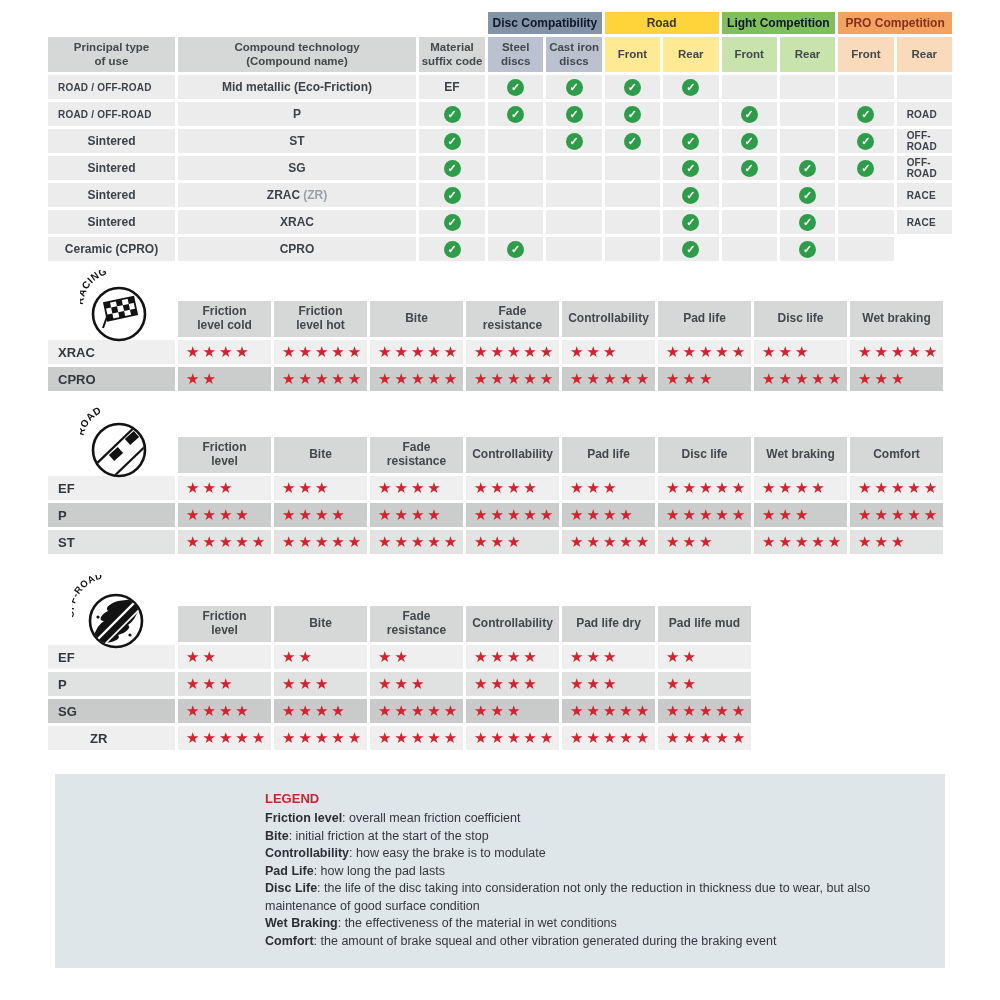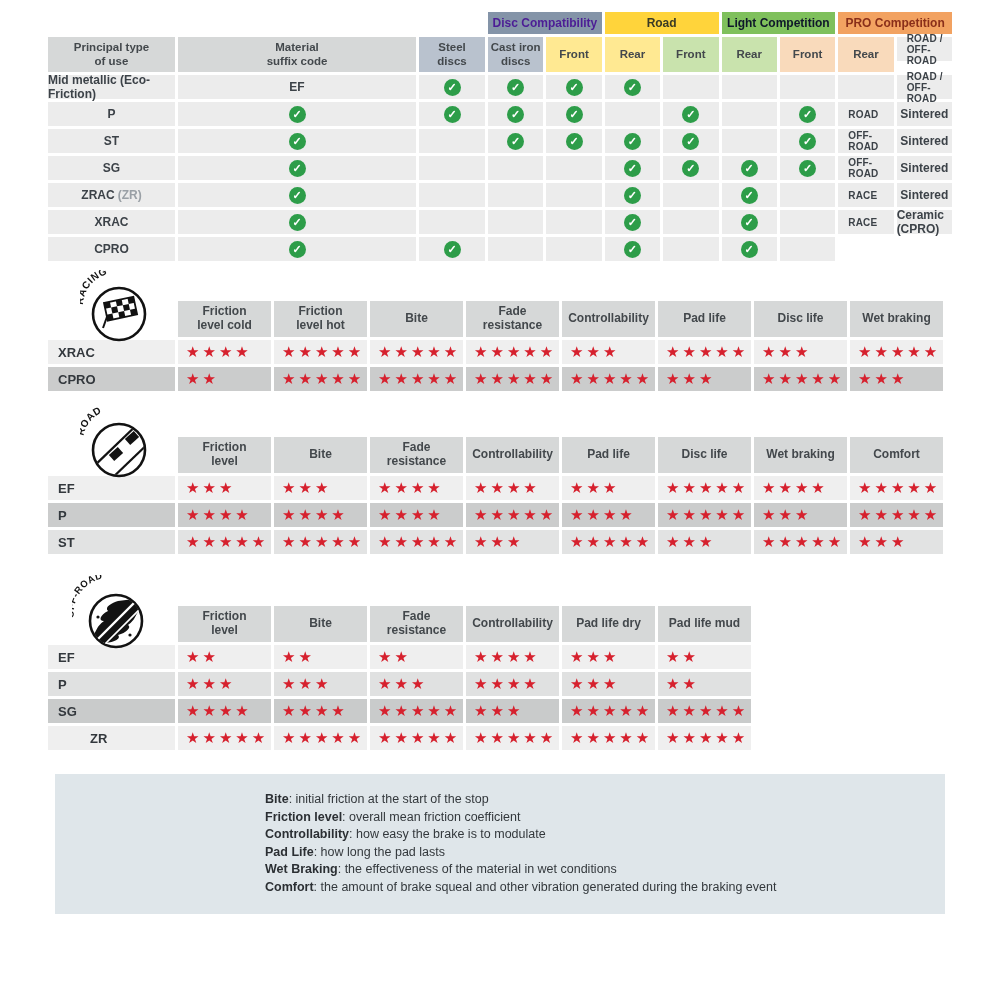--- a/index.html
+++ b/index.html
@@ -46,26 +46,28 @@
   .legend-line { font-size:12.5px; line-height:17.5px; color:#33383c; max-width:650px; }
   .legend-line b { color:#2b2f33; }
 </style>
 </head>
 <body>
 
 <div class="page">
 
   <div id="compat-grid" class="compat-grid">
       <div class="bandspacer" style="grid-column: span 3;"></div>
-      <div class="band" style="grid-column: span 2; background: rgb(132, 148, 168); color: #4c1d95; text-align: right;">Disc Compatibility</div>
+      <div class="band" style="grid-column: span 2; background: rgb(132, 148, 168); color: #0f172a; text-align: right;">Disc Compatibility</div>
       <div class="band" style="grid-column: span 2; background: rgb(255, 212, 59); color: rgb(58, 58, 37);">Road</div>
       <div class="band" style="grid-column: span 2; background: rgb(127, 192, 92); color: #0f172a;">Light Competition</div>
       <div class="band" style="grid-column: span 2; background: rgb(242, 162, 97); color: rgb(138, 47, 26);">PRO Competition</div>
       <div class="head">Principal type
 of use</div>
+      <div class="head">Compound technology
+(Compound name)</div>
       <div class="head">Material
 suffix code</div>
       <div class="head" style="background: rgb(185, 194, 206);">Steel
 discs</div>
       <div class="head" style="background: rgb(185, 194, 206);">Cast iron
 discs</div>
       <div class="head" style="background: rgb(255, 233, 146);">Front</div>
       <div class="head" style="background: rgb(255, 233, 146);">Rear</div>
       <div class="head" style="background: rgb(201, 227, 173);">Front</div>
       <div class="head" style="background: rgb(201, 227, 173);">Rear</div>
@@ -381,23 +383,25 @@
         <div class="stars" style="background: rgb(239, 239, 239);">★★★★★</div>
         <div class="stars" style="background: rgb(239, 239, 239);">★★★★★</div>
         <div class="stars" style="background: rgb(239, 239, 239);">★★★★★</div>
         <div class="stars" style="background: rgb(239, 239, 239);">★★★★★</div>
         <div class="stars" style="background: rgb(239, 239, 239);">★★★★★</div>
         <div class="stars" style="background: rgb(239, 239, 239);">★★★★★</div>
       </div>
   </section>
 
   <div class="legend">
+    <div class="legend-title">LEGEND</div>
     <div id="legend-items">
+        <div class="legend-line"><b>Friction level</b>: overall mean friction coefficient</div>
         <div class="legend-line"><b>Bite</b>: initial friction at the start of the stop</div>
-        <div class="legend-line"><b>Friction level</b>: overall mean friction coefficient</div>
         <div class="legend-line"><b>Controllability</b>: how easy the brake is to modulate</div>
         <div class="legend-line"><b>Pad Life</b>: how long the pad lasts</div>
+        <div class="legend-line"><b>Disc Life</b>: the life of the disc taking into consideration not only the reduction in thickness due to wear, but also maintenance of good surface condition</div>
         <div class="legend-line"><b>Wet Braking</b>: the effectiveness of the material in wet conditions</div>
         <div class="legend-line"><b>Comfort</b>: the amount of brake squeal and other vibration generated during the braking event</div>
       </div>
   </div>
 
 </div>
 
 </body></html>

